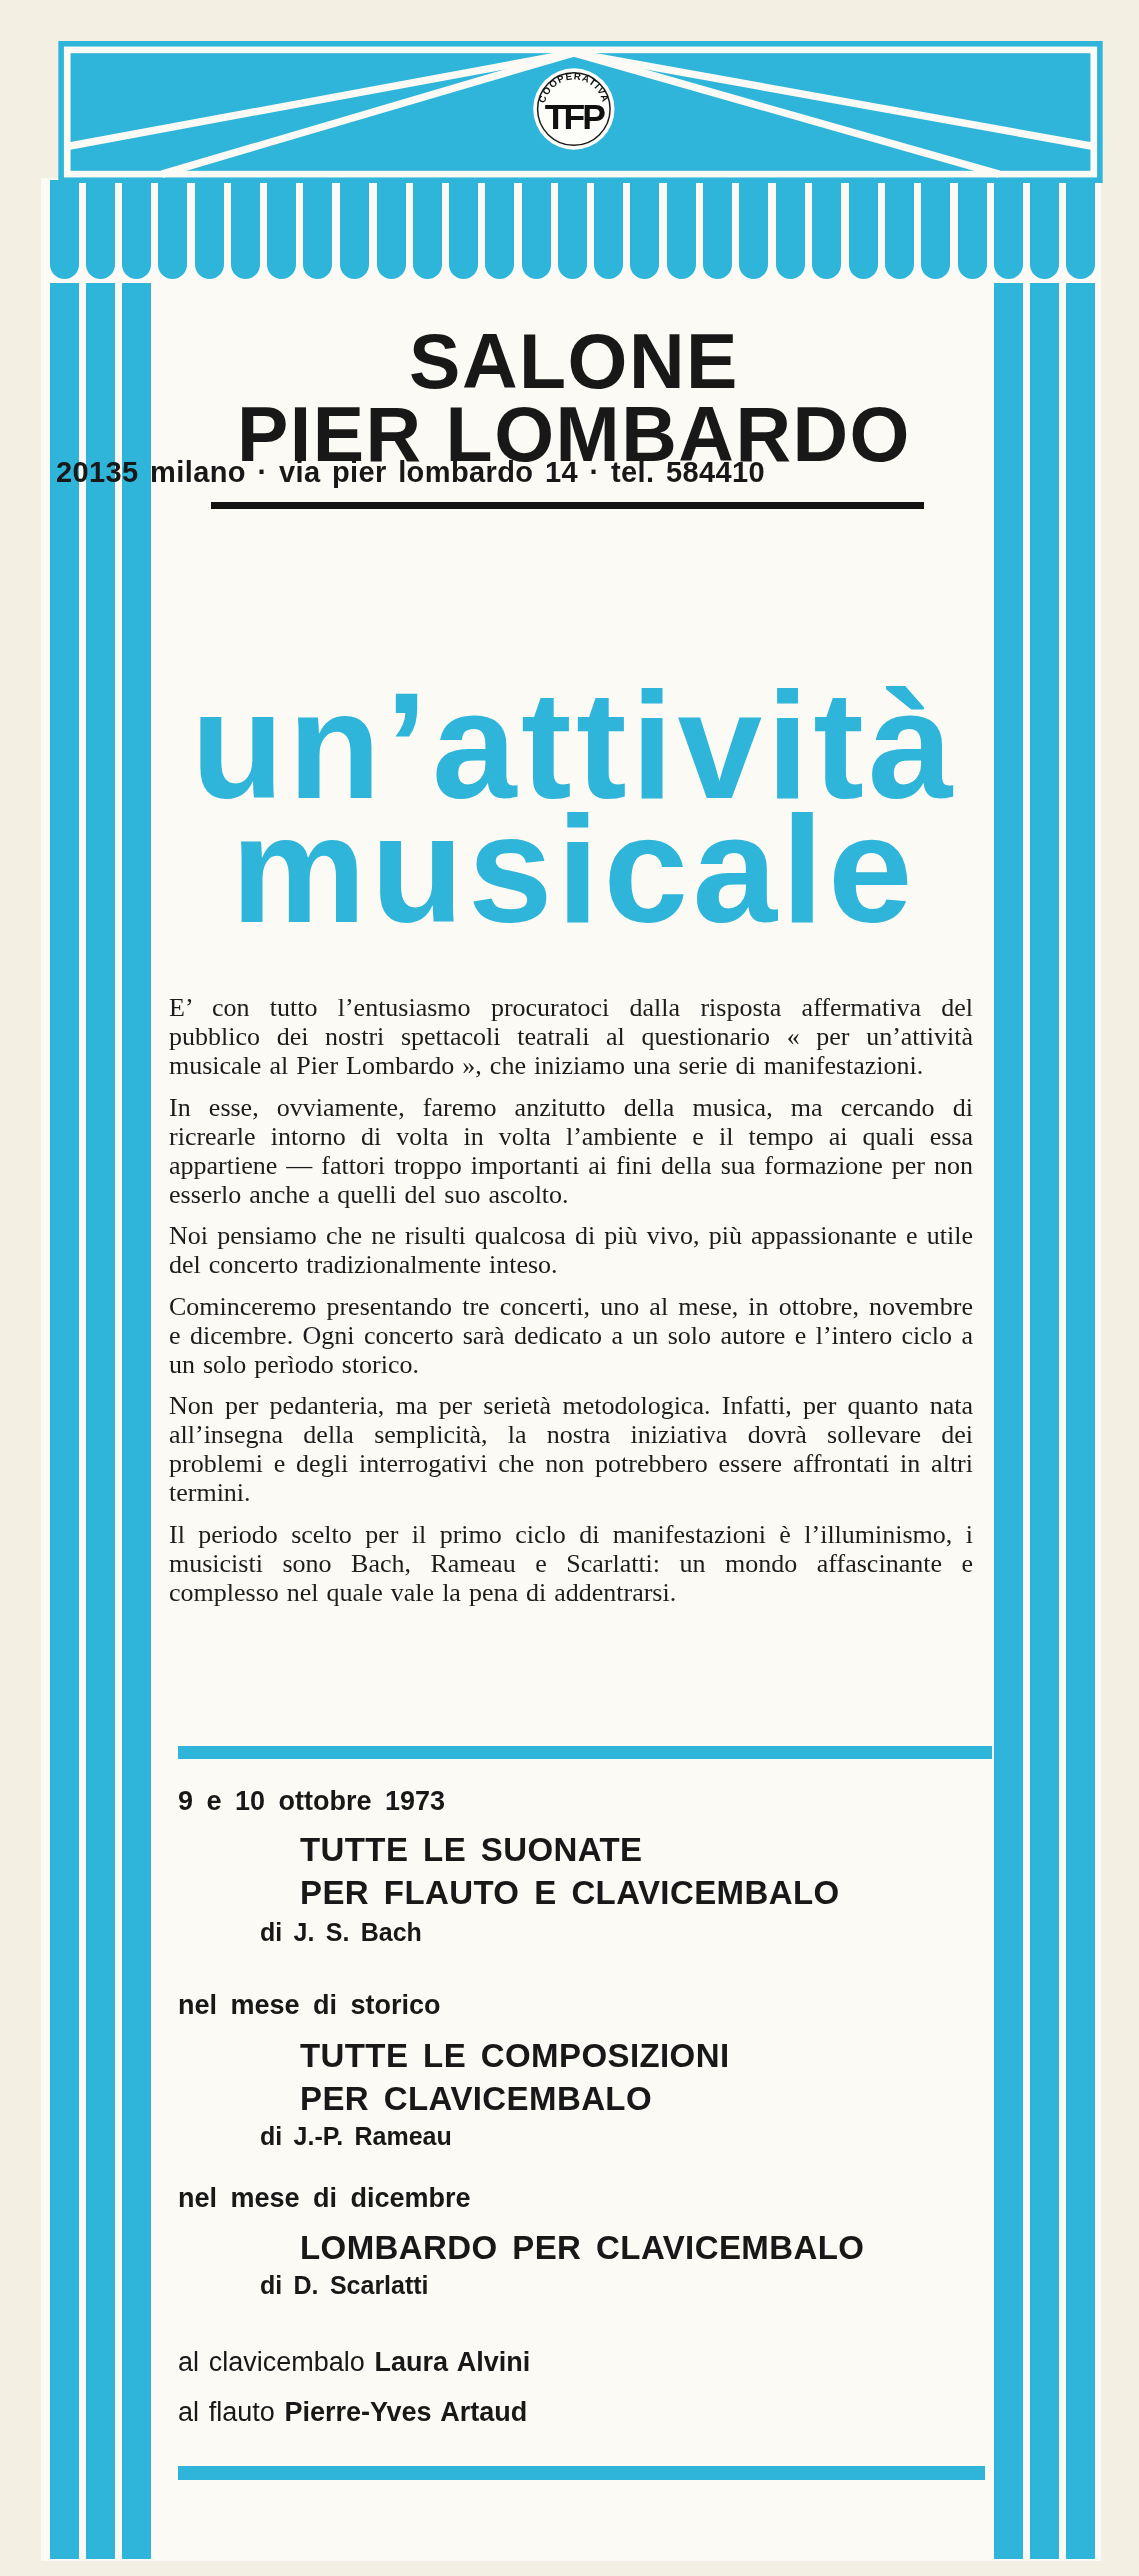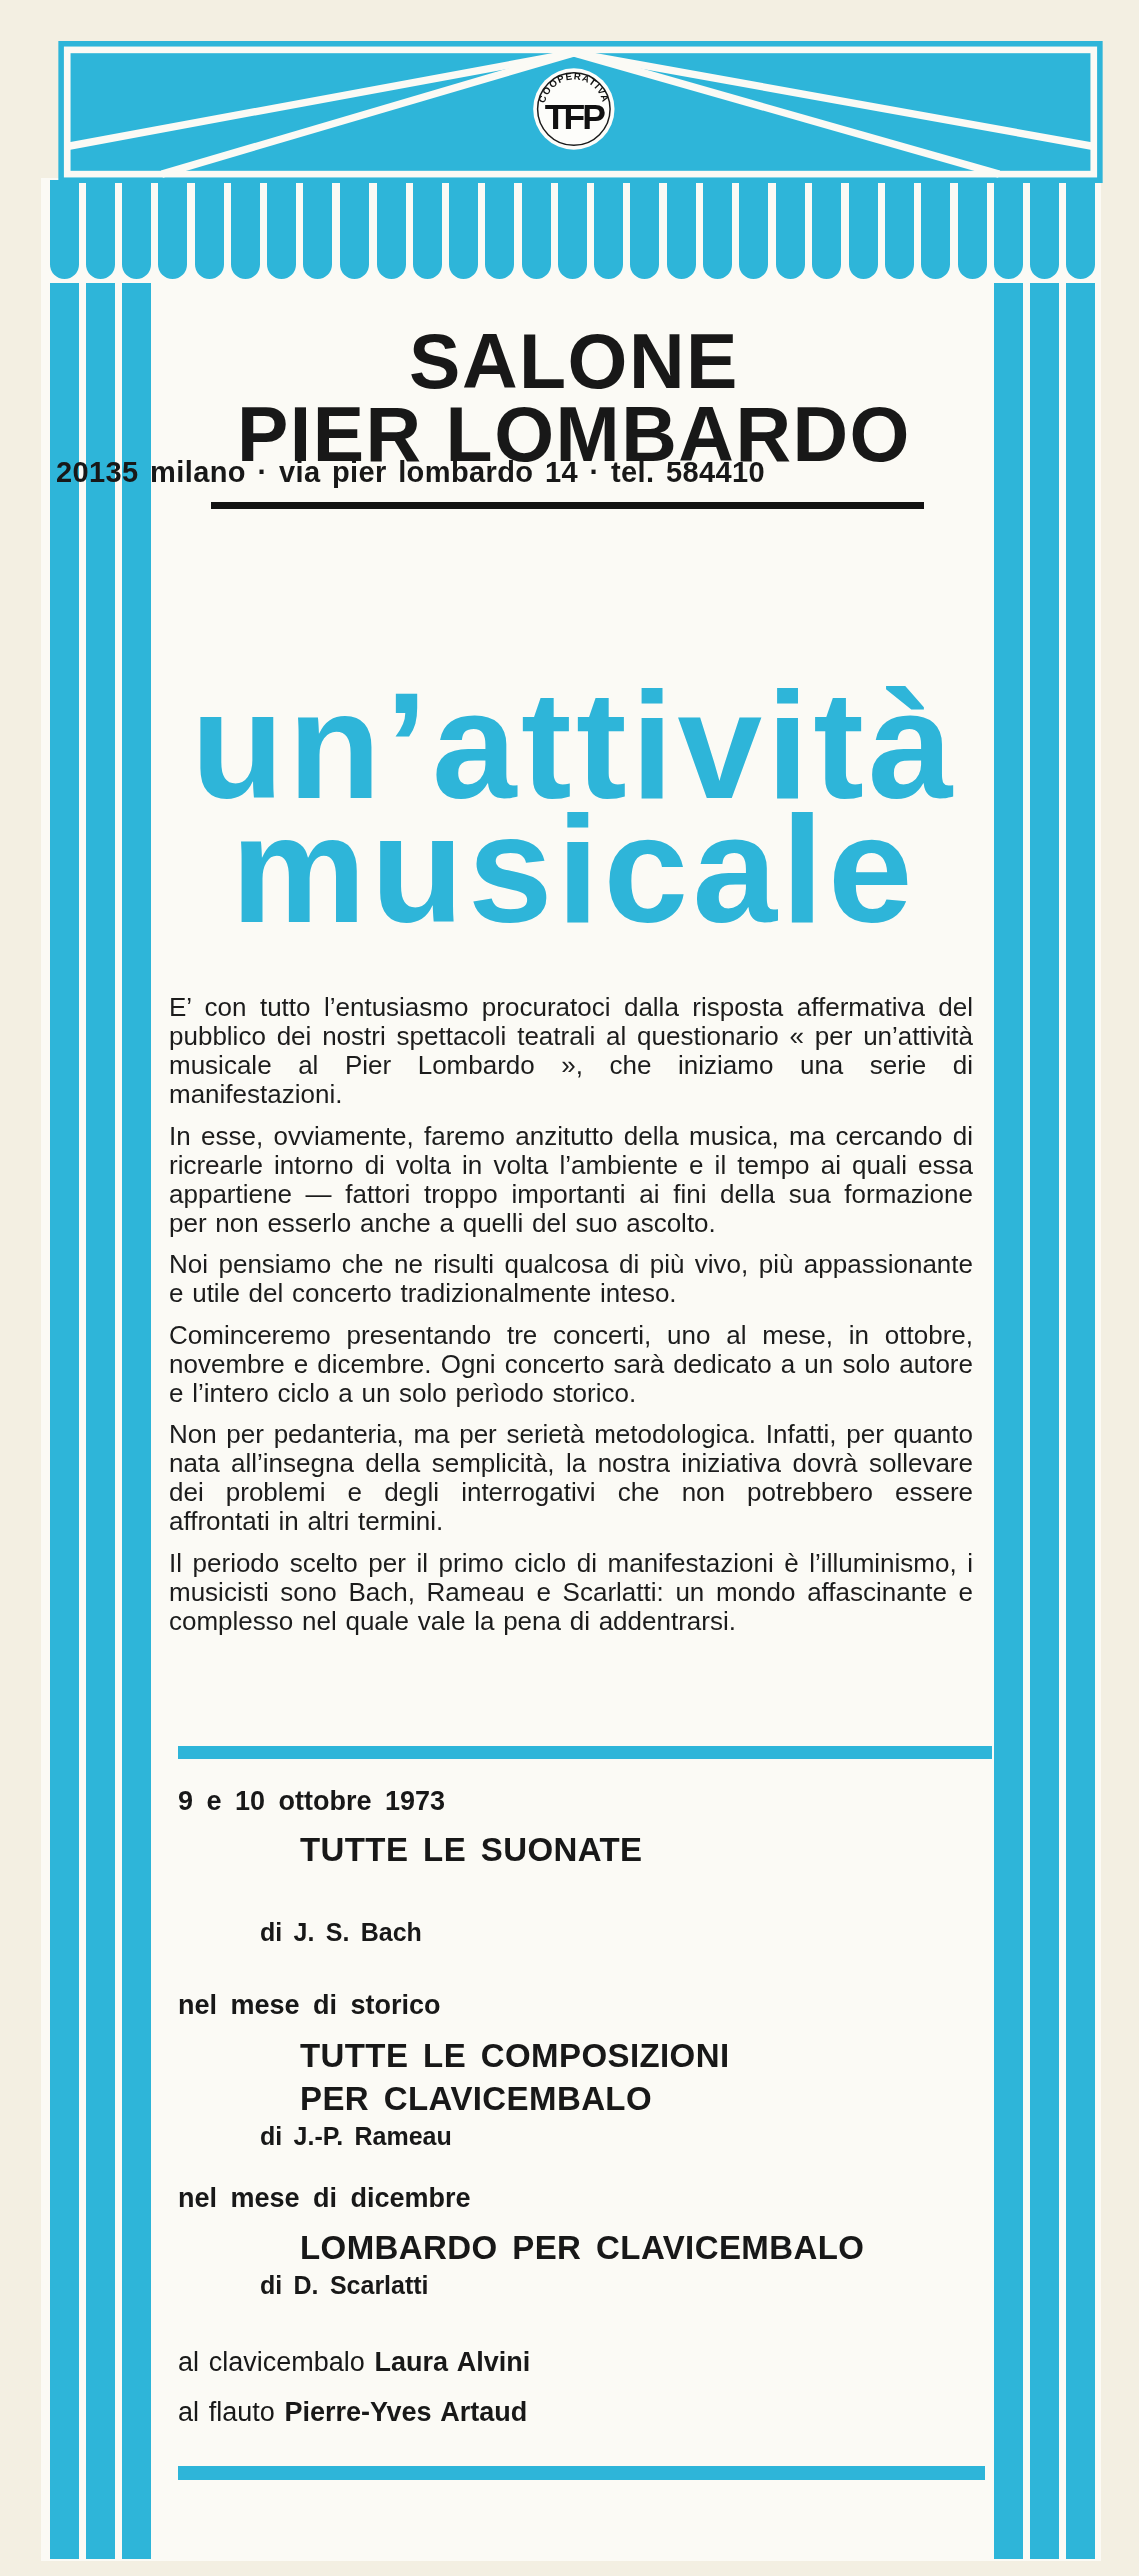--- a/index.html
+++ b/index.html
@@ -12,21 +12,21 @@
   .fringe-bar{ top:180px; height:99px; border-radius:0 0 15px 15px; }
   .side-stripe{ top:283px; height:2276px; }
   .venue-line{ position:absolute; left:56px; width:1036px; text-align:center; color:var(--ink);
                font-weight:bold; font-size:77px; line-height:1; letter-spacing:1.5px; white-space:nowrap; }
   .venue-address{ position:absolute; left:56px; width:1036px; text-align:left; color:var(--ink);
                font-weight:bold; font-size:29px; line-height:1; letter-spacing:0.4px; word-spacing:3px; }
   .header-rule{ position:absolute; left:211px; top:502px; width:713px; height:6.7px; background:#121212; }
   .headline-line{ position:absolute; left:56px; width:1036px; text-align:center; color:var(--accent);
                font-weight:bold; font-size:152px; line-height:1; letter-spacing:4.4px; white-space:nowrap; }
   .intro{ position:absolute; left:169px; top:993px; width:804px; color:#1c1c1c;
-          font-size:26px; line-height:29px; text-align:justify; word-spacing:1.5px; }
+          font-size:26px; line-height:29px; text-align:justify; word-spacing:1.5px;font-family:Liberation Serif, serif; }
   .intro p{ margin-bottom:12.6px; }
   .intro p:last-child{ margin-bottom:0; }
   .section-divider{ position:absolute; left:178px; top:1746px; width:814px; height:12.6px; background:var(--accent); }
   .event-when{ position:absolute; left:178px; color:var(--ink); font-weight:bold; font-size:27px; line-height:1; word-spacing:6px; }
   .event-title{ position:absolute; left:260px; color:var(--ink); font-weight:bold; font-size:33px; line-height:43px; word-spacing:5.2px; letter-spacing:0.4px;margin-left:40px; }
   .event-composer{ position:absolute; left:260px; color:var(--ink); font-weight:bold; font-size:25px; line-height:1; word-spacing:4.4px; }
   .credit{ position:absolute; left:178px; color:var(--ink); font-size:27px; line-height:1; word-spacing:2.2px; }
   .credit b{ font-weight:bold; }
   .footer-rule{ position:absolute; left:178px; top:2466px; width:807px; height:14px; background:var(--accent); }
 </style>
@@ -115,20 +115,21 @@
     <p>Non per pedanteria, ma per serietà metodologica. Infatti, per quanto nata all’insegna della semplicità, la nostra iniziativa dovrà sollevare dei problemi e degli interrogativi che non potrebbero essere affrontati in altri termini.</p>
     <p>Il periodo scelto per il primo ciclo di manifestazioni è l’illuminismo, i musicisti sono Bach, Rameau e Scarlatti: un mondo affascinante e complesso nel quale vale la pena di addentrarsi.</p>
   </div>
 
   <div class="section-divider"></div>
 
   <div>
     <div class="event-when" style="top:1788px">9 e 10 ottobre 1973</div>
     <div class="event-title" style="top:1828px">
       <span>TUTTE LE SUONATE</span><br>
+      <span>PER FLAUTO E CLAVICEMBALO</span>
     </div>
     <div class="event-composer" style="top:1920px">di J. S. Bach</div>
 
     <div class="event-when" style="top:1992px">nel mese di storico</div>
     <div class="event-title" style="top:2034px">
       <span>TUTTE LE COMPOSIZIONI</span><br>
       <span>PER CLAVICEMBALO</span>
     </div>
     <div class="event-composer" style="top:2124px">di J.-P. Rameau</div>
 

